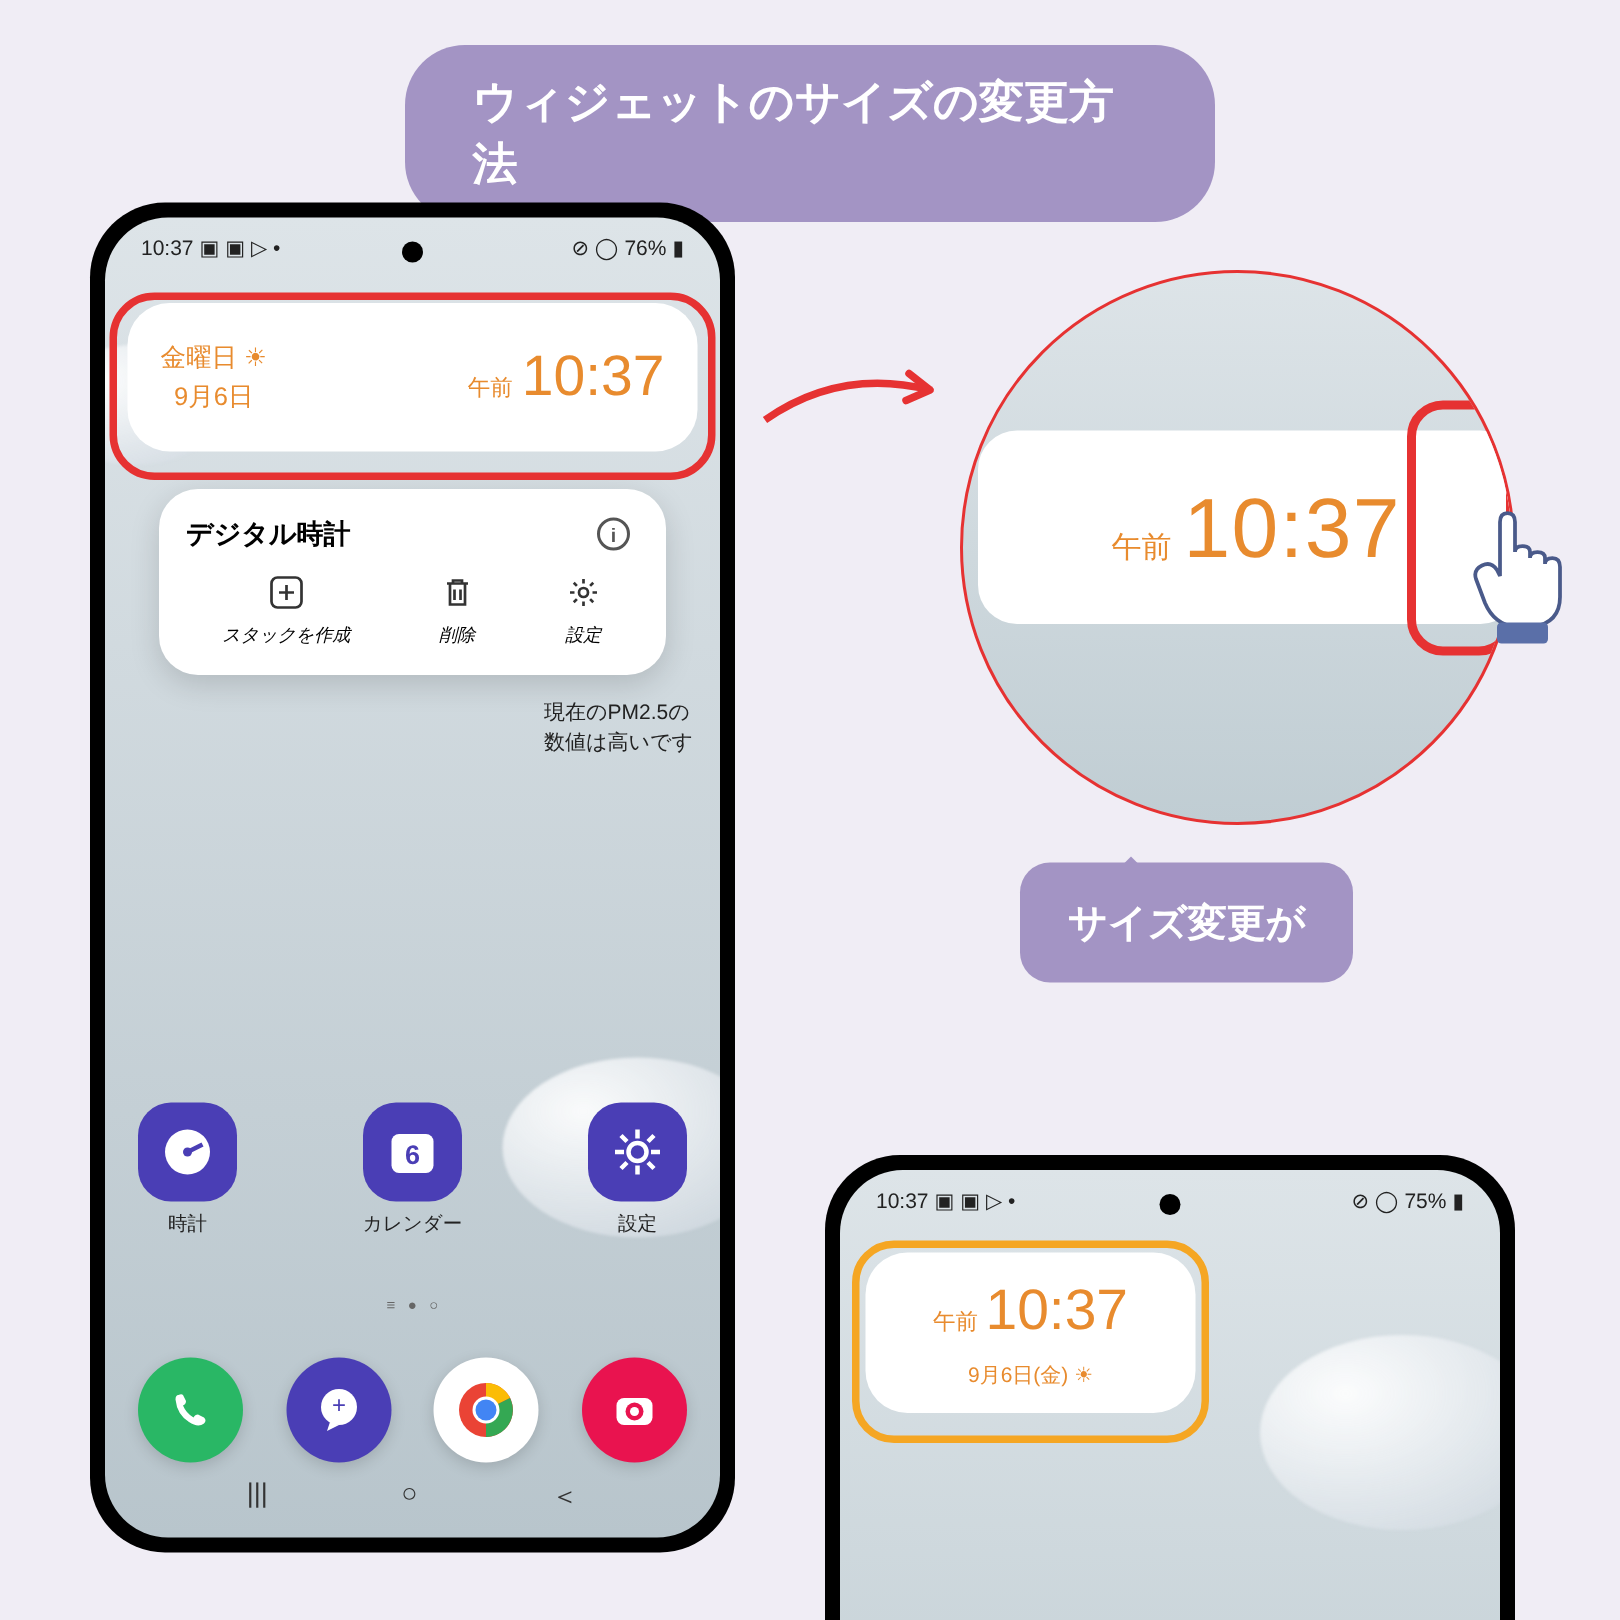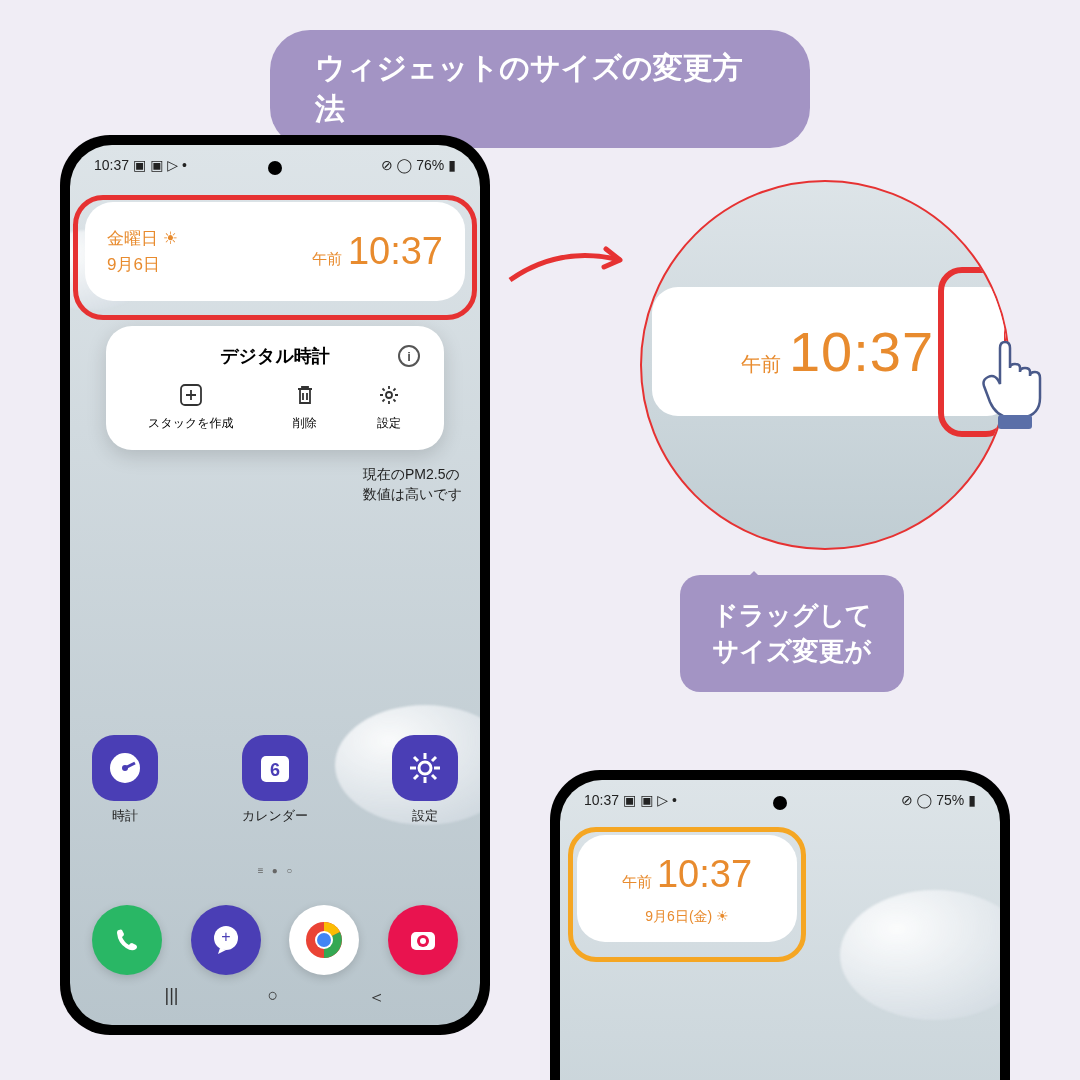--- a/index.html
+++ b/index.html
@@ -80,20 +80,21 @@
 .widget-clock {
   margin: 25px 15px 0;
   background: #fff;
   border-radius: 28px;
   padding: 24px 22px;
   display: flex;
   justify-content: space-between;
   align-items: center;
   position: relative;
   z-index: 5;
+  text-align: center;
 }
 .widget-date { color: #e88b2e; font-size: 17px; line-height: 1.5; font-weight: 500; }
 .widget-time { color: #e88b2e; display: flex; align-items: baseline; gap: 6px; }
 .widget-time-ampm { font-size: 15px; font-weight: 500; }
 .widget-time-num { font-size: 38px; font-weight: 400; }
 
 .red-highlight {
   position: absolute;
   top: 50px;
   left: 3px;
@@ -109,21 +110,21 @@
   margin: 25px 36px 0;
   background: #fff;
   border-radius: 26px;
   padding: 18px;
   box-shadow: 0 6px 20px rgba(0,0,0,0.15);
   position: relative;
   z-index: 5;
 }
 .popup-header {
   display: flex;
-  justify-content: center;
+  justify-content: flex-start;
   align-items: center;
   position: relative;
   padding-bottom: 14px;
   font-size: 18px;
   font-weight: bold;
 }
 .popup-info {
   position: absolute;
   right: 6px;
   width: 22px;
@@ -140,20 +141,21 @@
   display: flex;
   justify-content: space-around;
   gap: 10px;
 }
 .popup-action {
   display: flex;
   flex-direction: column;
   align-items: center;
   gap: 7px;
   font-size: 12px;
+  font-style: italic;
 }
 .popup-icon {
   width: 26px;
   height: 26px;
   display: flex;
   align-items: center;
   justify-content: center;
 }
 
 .pm25 {
@@ -544,21 +546,20 @@
   <div class="circle-handle">
     <div class="handle-dot"></div>
   </div>
 </div>
 <svg class="cursor-hand" width="90" height="100" viewBox="0 0 90 100">
   <path d="M30 45 L30 18 Q30 12 35 12 Q40 12 40 18 L40 38 Q40 34 45 34 Q50 34 50 38 L50 42 Q50 38 55 38 Q60 38 60 42 L60 46 Q60 42 65 42 Q70 42 70 48 L70 68 Q70 85 52 88 L40 88 Q26 86 20 72 L14 56 Q12 50 18 47 Q24 44 28 50 L30 54 Z" fill="#fff" stroke="#4a5a8a" stroke-width="2.5"></path>
   <rect x="28" y="85" width="34" height="14" rx="3" fill="#5a6fa8"></rect>
 </svg>
 
 <div class="bubble">
-  <div>ドラッグして</div>
   <div>サイズ変更が</div>
 </div>
 
 <div class="phone2">
   <div class="phone2-screen">
     <div class="notch2"></div>
     <div class="cloud cloud3"></div>
     <div class="status-bar">
       <div class="status-left">
         <span>10:37</span>

